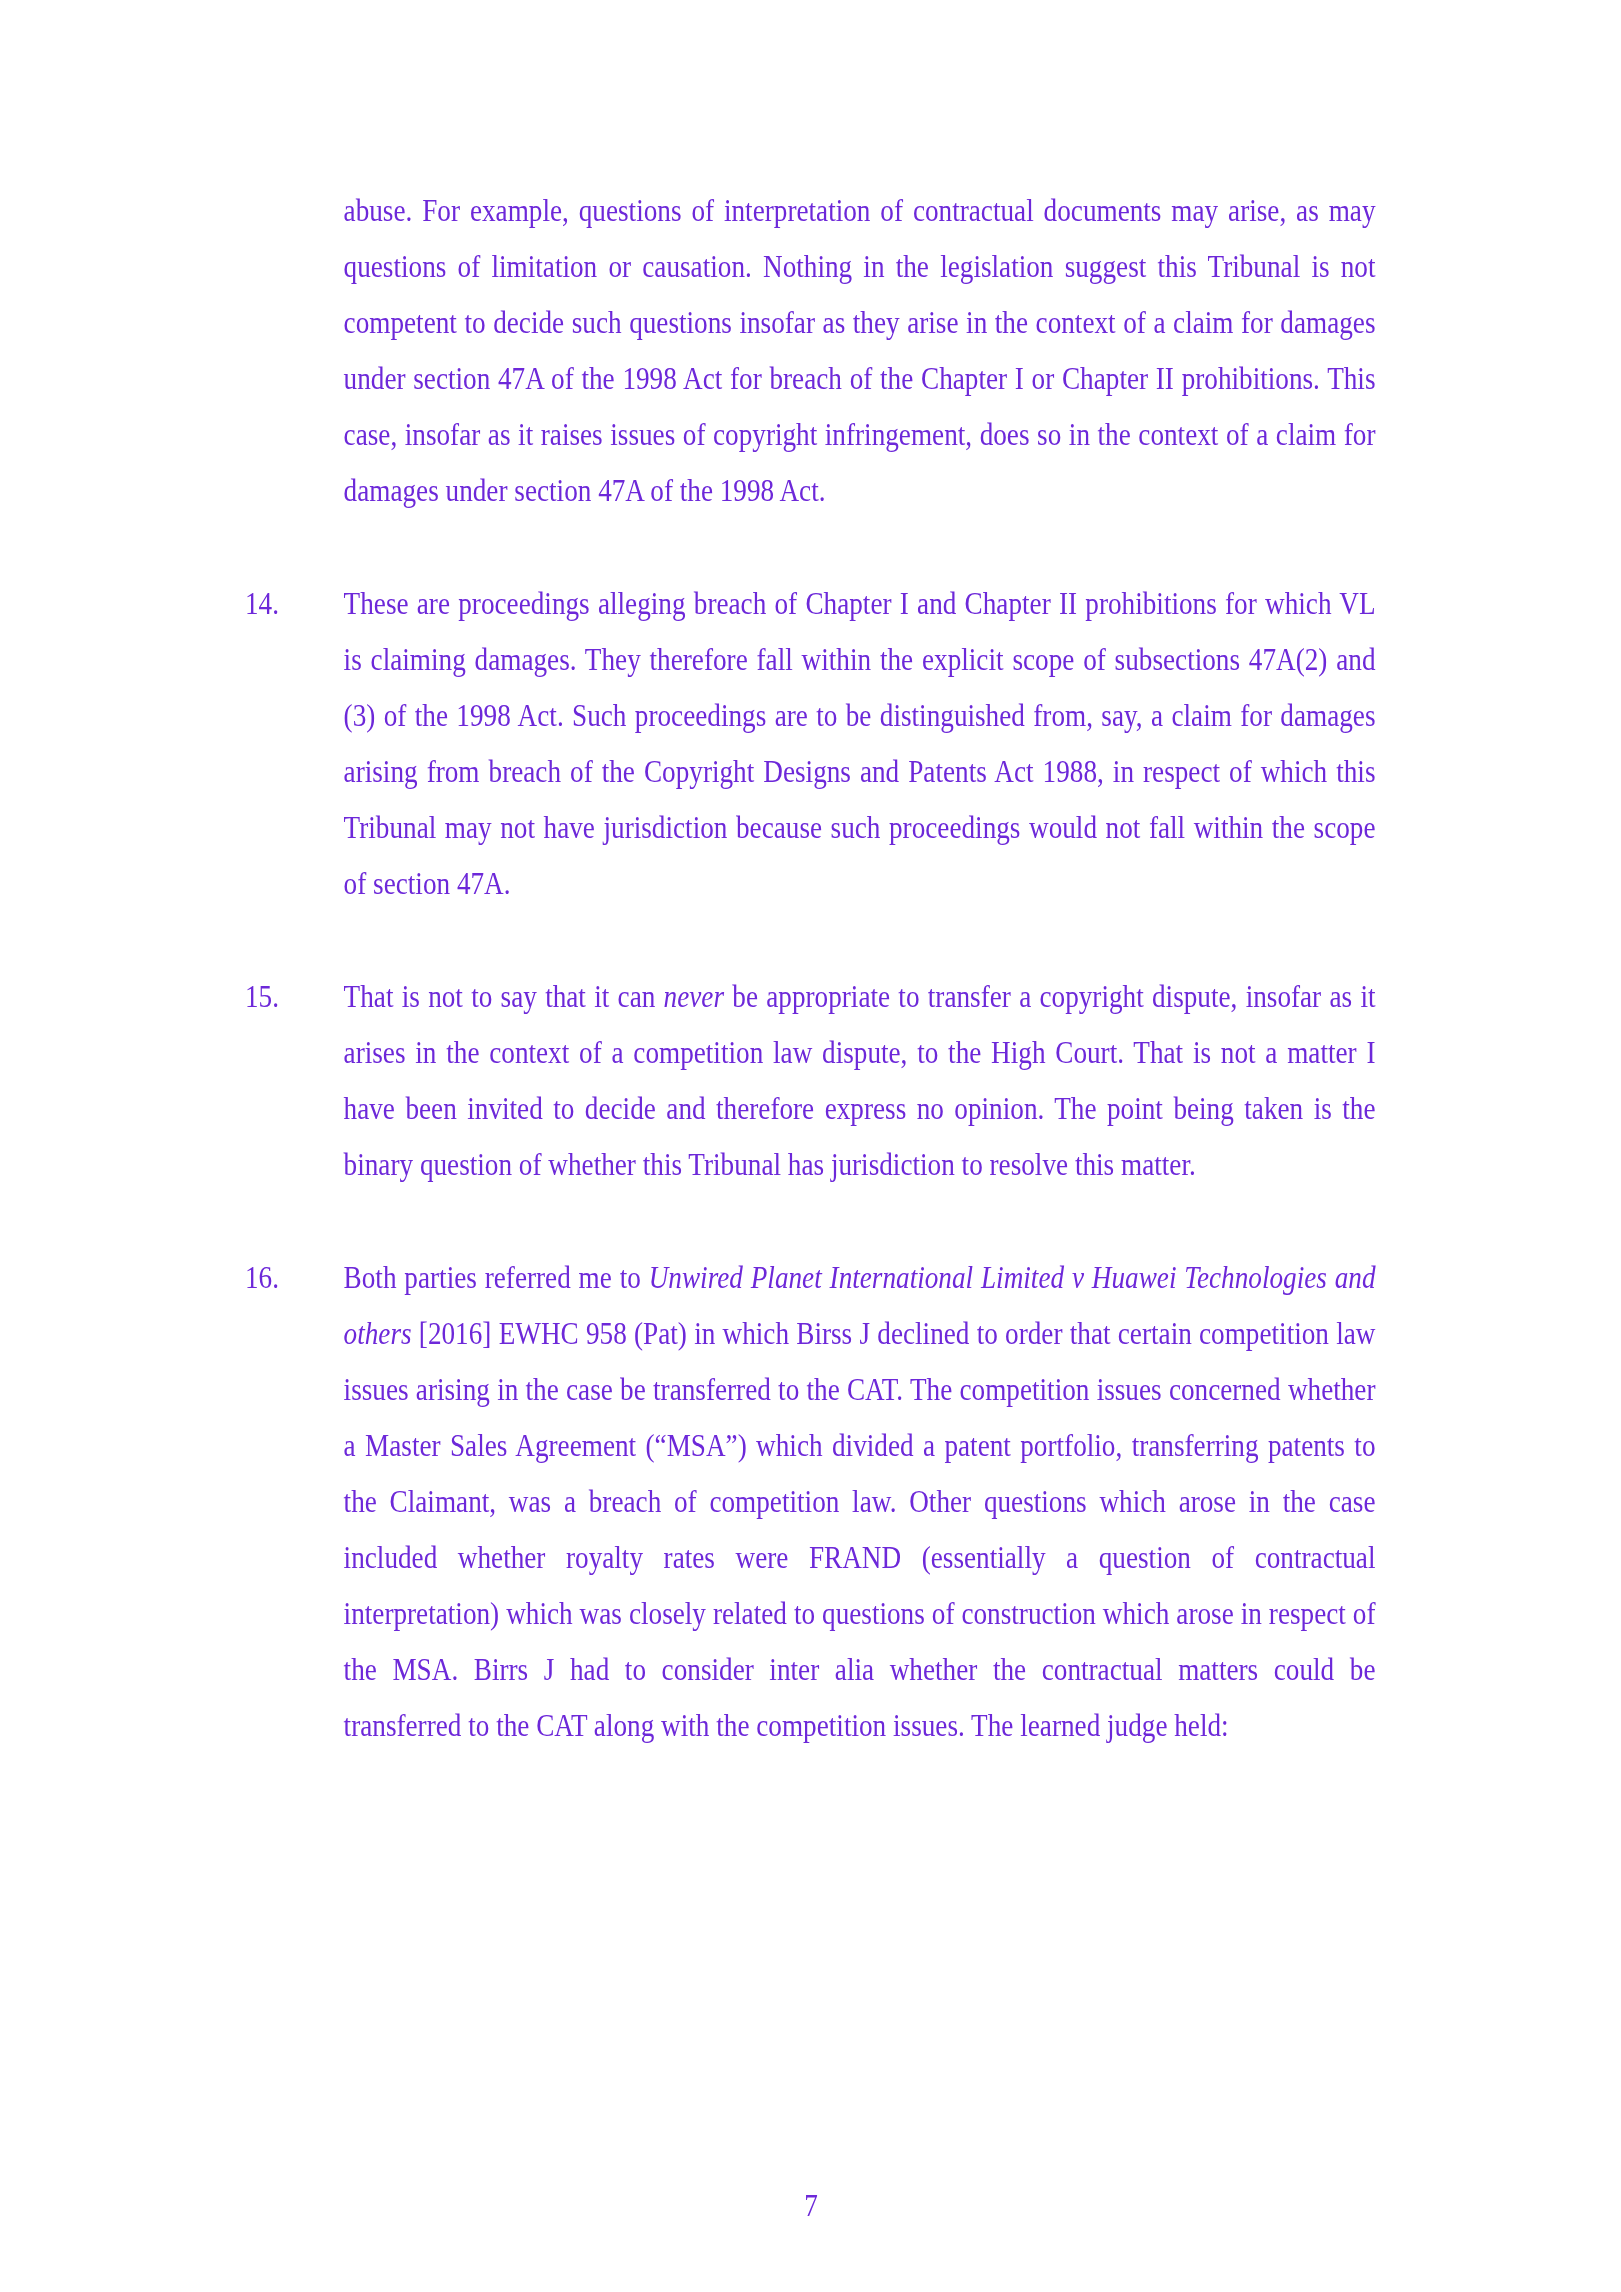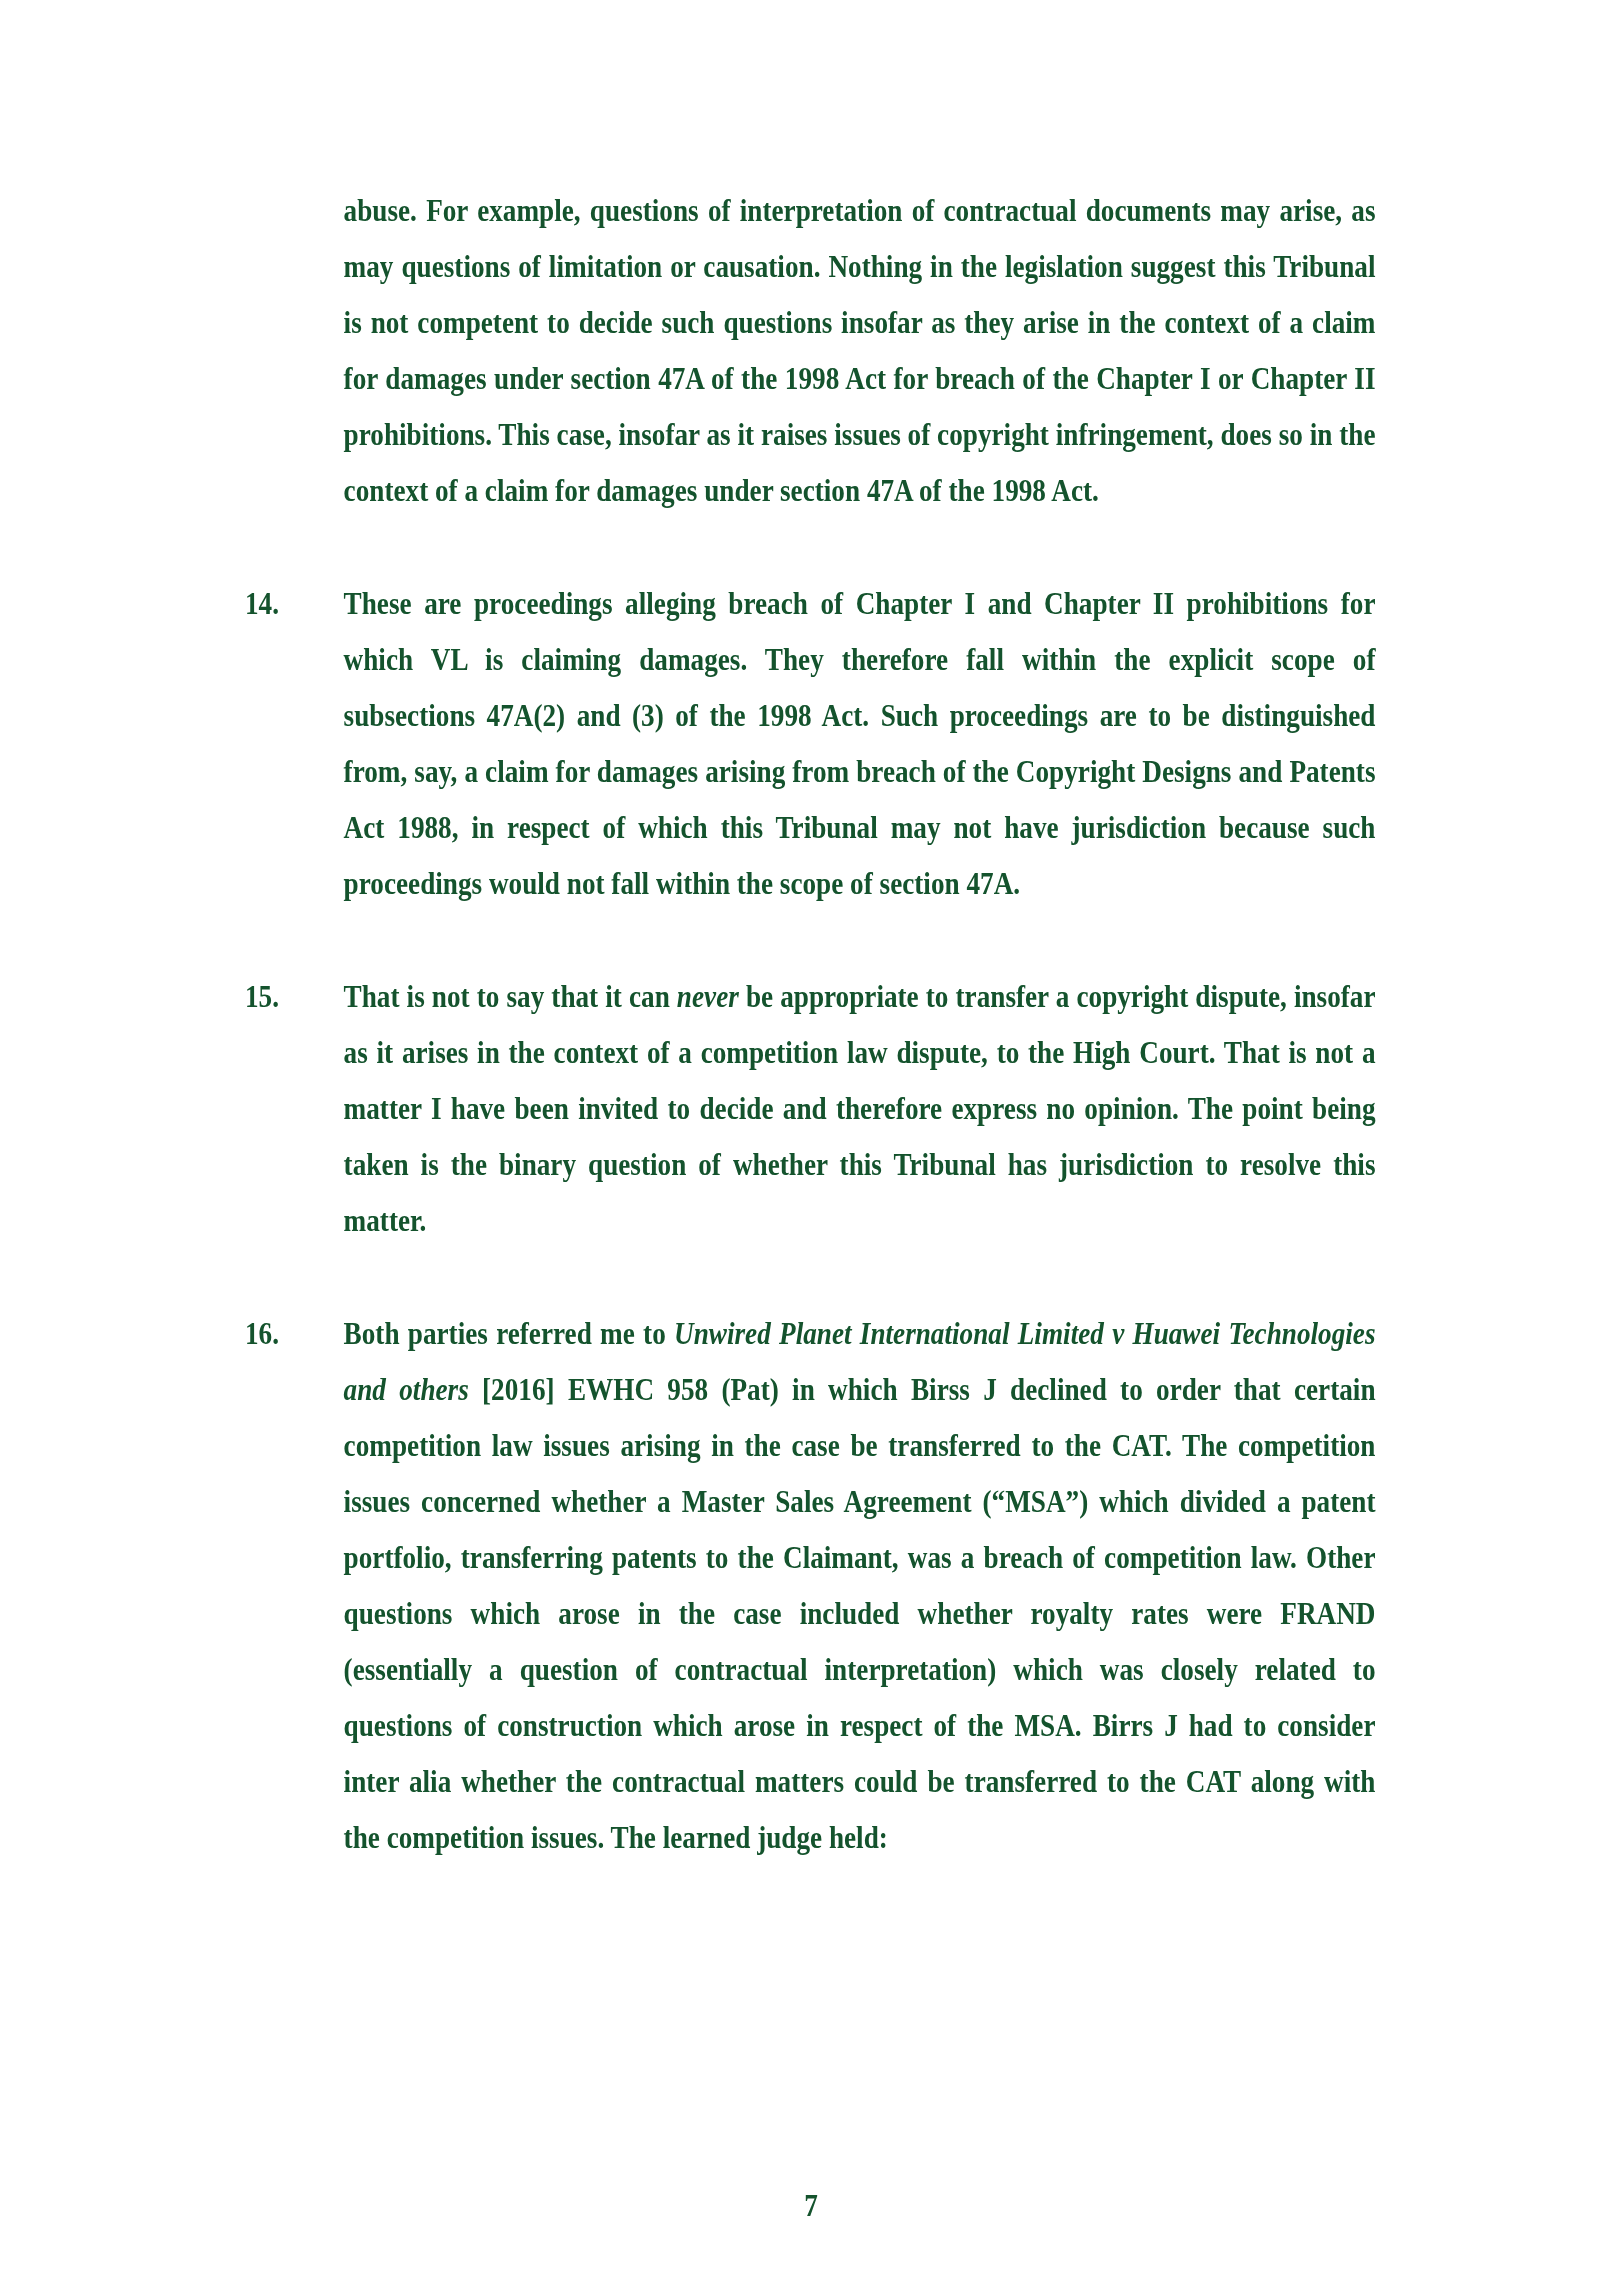--- a/index.html
+++ b/index.html
@@ -7,22 +7,21 @@
     padding: 0;
     background: #ffffff;
   }
   .page {
     position: relative;
     width: 1621px;
     height: 2293px;
     background: #ffffff;
     overflow: hidden;
     font-family: "Liberation Serif", "DejaVu Serif", serif;
-    color: #14532d;
-    font-weight: bold;
+    color: #6d28d9;
   }
   
   .doc {
     position: absolute;
     left: 245px;
     top: 182px;
     width: 1330px;
     transform: scaleX(0.85);
     transform-origin: 0 0;
   }

